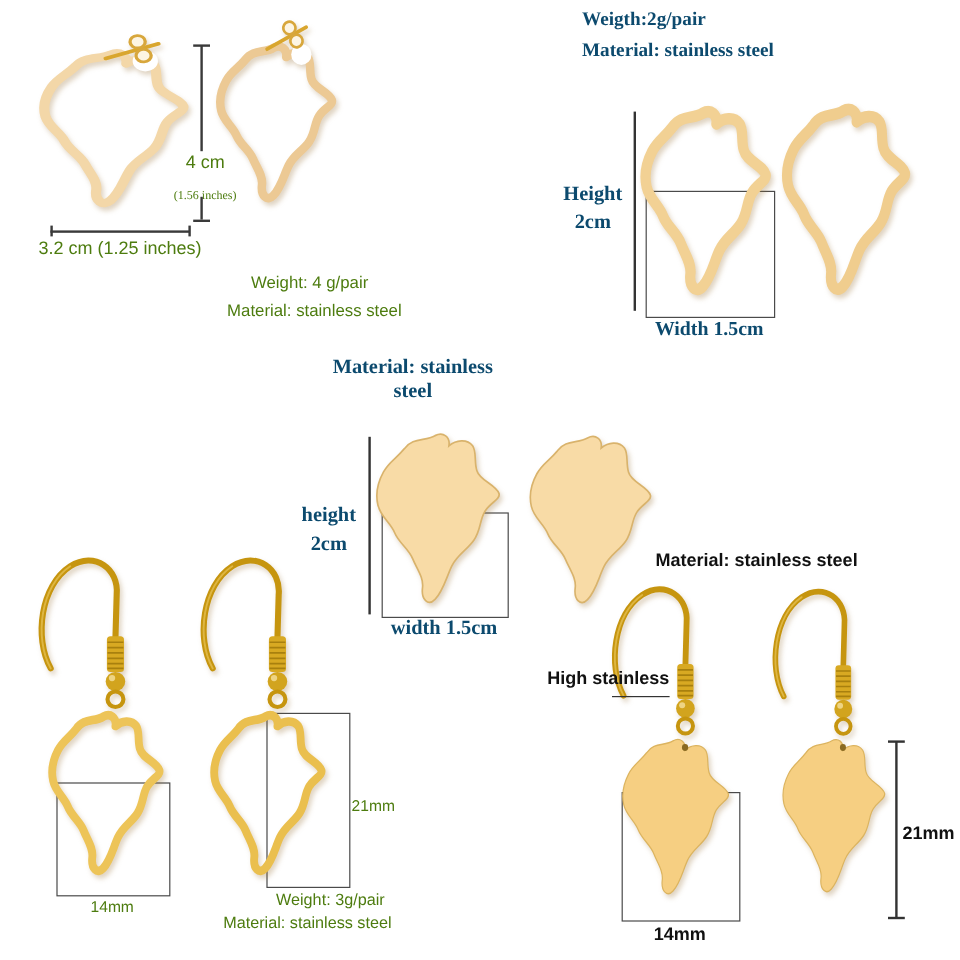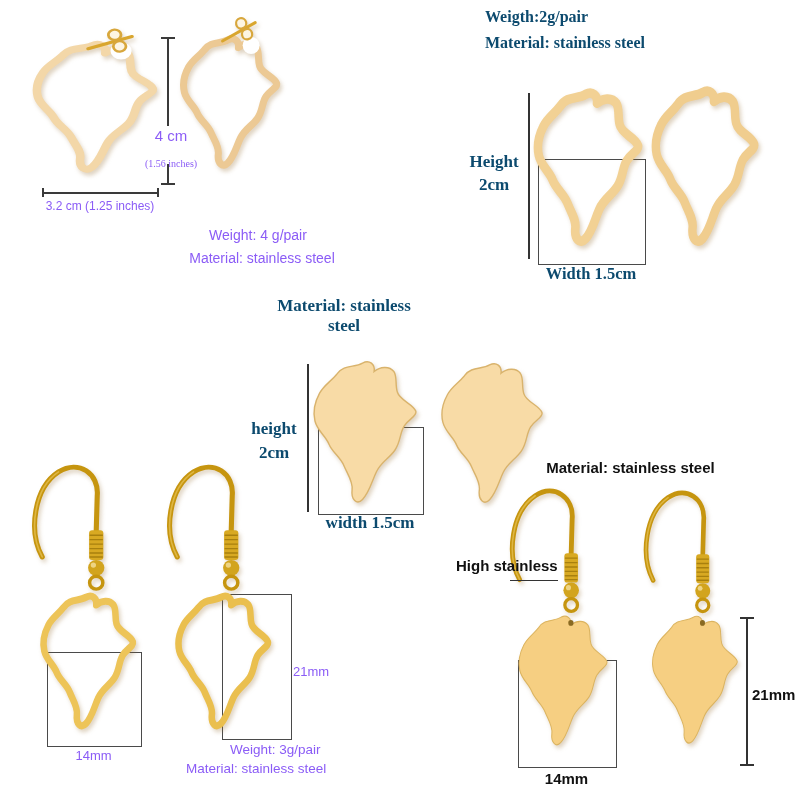--- a/index.html
+++ b/index.html
@@ -1,21 +1,21 @@
 <!DOCTYPE html>
 <html><head>
 <meta charset="utf-8">
 <style>
   html,body{margin:0;padding:0;background:#fff;}
   .canvas{
     position:relative;width:800px;height:800px;background:#ffffff;overflow:hidden;
     font-family:"Liberation Sans",sans-serif;color:#1c1c1c;
   }
   .abs{position:absolute;}
-  .t-sans{font-family:"Liberation Sans",sans-serif;color:#8b5cf6;}
+  .t-sans{font-family:"Liberation Sans",sans-serif;color:#4d7c0f;}
   .t-sans-b{font-family:"Liberation Sans",sans-serif;font-weight:600;color:#111;}
   .t-serif{font-family:"Liberation Serif","DejaVu Serif",serif;font-weight:700;color:#0c4a6e;}
   .ctr{text-align:center;}
   .rgt{text-align:center;}
   .vline{width:2px;background:#3a3a3a;}
   .hline{height:2px;background:#3a3a3a;}
   .thin-h{height:1px;background:#4a4a4a;}
   .dim-box{border:1px solid #4a4a4a;background:transparent;z-index:1;}
   .earring{z-index:2;filter:drop-shadow(2px 3px 2px rgba(150,110,50,0.30));}
   .lbl{z-index:3;}
@@ -60,21 +60,21 @@
   <div class="abs hline lbl" style="left:161px;top:37px;width:14px;"></div>
   <div class="abs vline lbl" style="left:167px;top:38px;height:88px;"></div>
   <div class="abs lbl t-sans ctr" style="left:121px;top:127px;width:100px;font-size:15px;">4 cm</div>
   <div class="abs lbl t-sans ctr" style="left:121px;top:158px;width:100px;font-size:10px;font-family:Liberation Serif, serif;">(1.56 inches)</div>
   <div class="abs vline lbl" style="left:167px;top:164px;height:19px;"></div>
   <div class="abs hline lbl" style="left:161px;top:183px;width:14px;"></div>
 
   <div class="abs vline lbl" style="left:42px;top:188px;height:9px;"></div>
   <div class="abs hline lbl" style="left:42px;top:192px;width:116px;"></div>
   <div class="abs vline lbl" style="left:157px;top:188px;height:9px;"></div>
-  <div class="abs lbl t-sans ctr" style="left:30px;top:199px;width:140px;font-size:12px;">3.2 cm (1.25 inches)</div>
+  <div class="abs lbl t-sans ctr" style="left:30px;top:199px;width:140px;font-size:15px;">3.2 cm (1.25 inches)</div>
 
   <div class="abs lbl t-sans ctr" style="left:193px;top:227px;width:130px;font-size:14px;">Weight: 4 g/pair</div>
   <div class="abs lbl t-sans ctr" style="left:182px;top:250px;width:160px;font-size:14px;">Material: stainless steel</div>
   <div class="abs lbl t-serif ctr" style="left:264px;top:296px;width:160px;font-size:17px;">Material: stainless steel</div>
 
   <div class="abs lbl t-serif" style="left:485px;top:8px;font-size:16px;">Weigth:2g/pair</div>
   <div class="abs lbl t-serif" style="left:485px;top:34px;font-size:16px;">Material: stainless steel</div>
 
   <div class="abs vline" style="left:528px;top:93px;height:166px;background:#333;"></div>
   <div class="abs lbl t-serif rgt" style="left:466px;top:152px;width:56px;font-size:17px;">Height</div>

